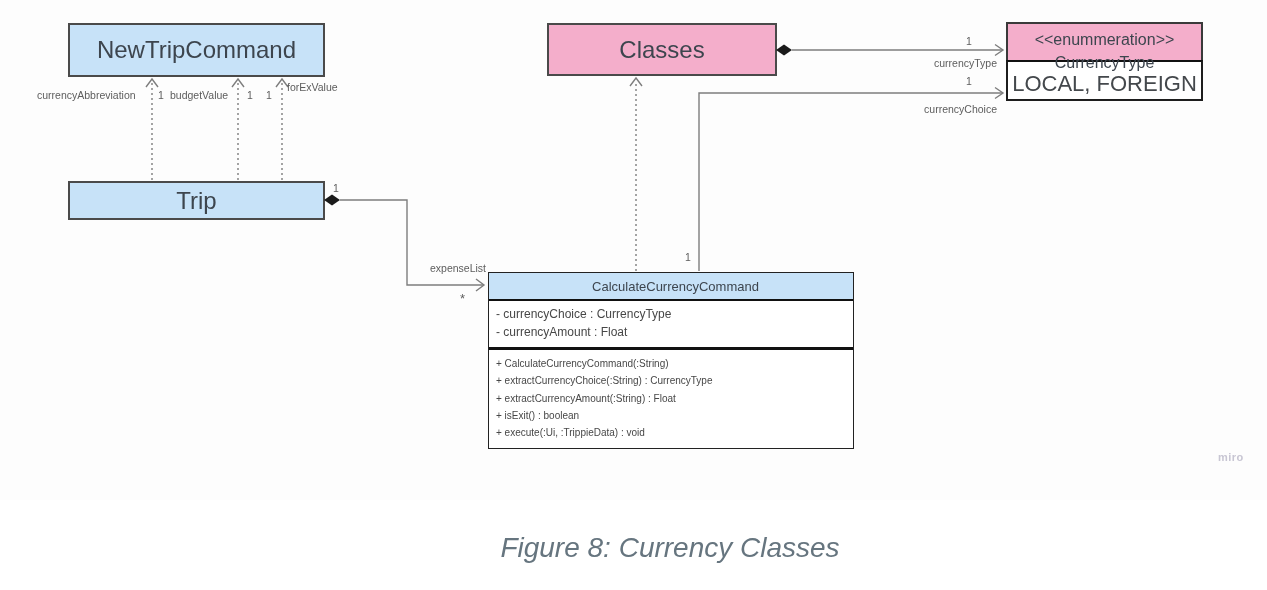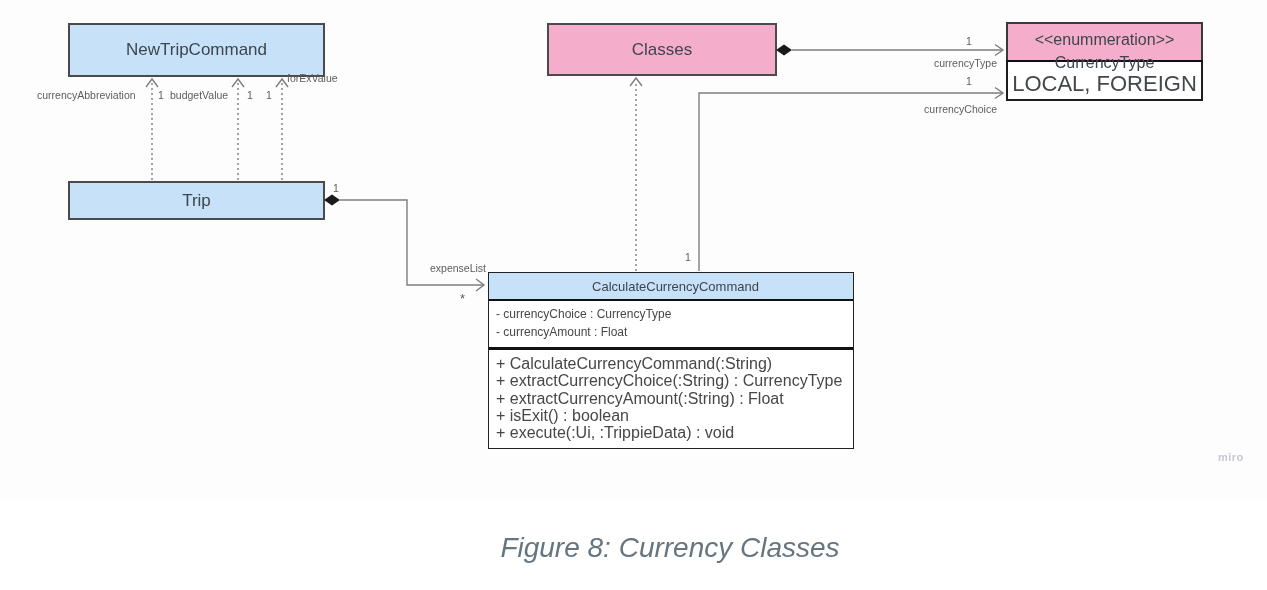--- a/index.html
+++ b/index.html
@@ -8,21 +8,21 @@
     background:#ffffff; overflow:hidden;
     font-family:"Liberation Sans", sans-serif;
   }
   .diagram { position:absolute; left:0; top:0; width:1267px; height:500px; background:#fdfdfd; }
 
   
   .uml-box {
     position:absolute; box-sizing:border-box;
     border:2px solid #4a4a4a;
     display:flex; align-items:center; justify-content:center;
-    color:#3d454e; font-size:17px;
+    color:#3d454e; font-size:24px;
   }
   .blue { background:#c7e2f8; }
   .pink { background:#f4aecb; }
 
   
   .enum-box { position:absolute; left:1006px; top:22px; width:197px; box-sizing:border-box; }
   .enum-header {
     box-sizing:border-box; border:2px solid #3a3a3a; background:#f4aecb;
     height:40px; text-align:center; color:#3d454e;
     font-size:16px; line-height:23px; padding-top:4px;
@@ -41,21 +41,21 @@
   .class-header {
     background:#c7e2f8; border-bottom:2.5px solid #111;
     text-align:center; color:#3d454e; font-size:13px; padding:6px 0 5px 9px;
   }
   .class-attrs {
     border-bottom:3px solid #111; padding:5px 4px 6px 7px;
     font-size:12px; line-height:17.5px; color:#474747;
   }
   .class-methods {
     padding:5px 4px 7px 7px;
-    font-size:16px; line-height:17.3px; color:#474747;
+    font-size:10px; line-height:17.3px; color:#474747;
   }
   .member { white-space:nowrap; }
 
   
   .lbl {
     position:absolute; font-size:10.5px; color:#5d5d5d; white-space:nowrap;
   }
   .lbl-right { text-align:right; }
   .star { font-size:13px; }
 
@@ -147,21 +147,21 @@
         <path d="M636,271 L636,81" stroke-dasharray="2 3"></path>
         <path d="M630,86 L636,78 L642,86"></path>
       </g>
     </svg>
 
     <div class="lbl" style="left:37px; top:89px;">currencyAbbreviation</div>
     <div class="lbl" style="left:158px; top:89px;">1</div>
     <div class="lbl" style="left:170px; top:89px;">budgetValue</div>
     <div class="lbl" style="left:247px; top:89px;">1</div>
     <div class="lbl" style="left:266px; top:89px;">1</div>
-    <div class="lbl" style="left:287px; top:72px;">forExValue</div>
+    <div class="lbl" style="left:287px; top:81px;">forExValue</div>
 
     <div class="lbl" style="left:333px; top:182px;">1</div>
     <div class="lbl" style="left:430px; top:262px;">expenseList</div>
     <div class="lbl star" style="left:460px; top:291px;">*</div>
     <div class="lbl" style="left:685px; top:251px;">1</div>
 
     <div class="lbl" style="left:966px; top:35px;">1</div>
     <div class="lbl lbl-right" style="left:900px; top:57px; width:97px;">currencyType</div>
     <div class="lbl" style="left:966px; top:75px;">1</div>
     <div class="lbl lbl-right" style="left:885px; top:103px; width:112px;">currencyChoice</div>

